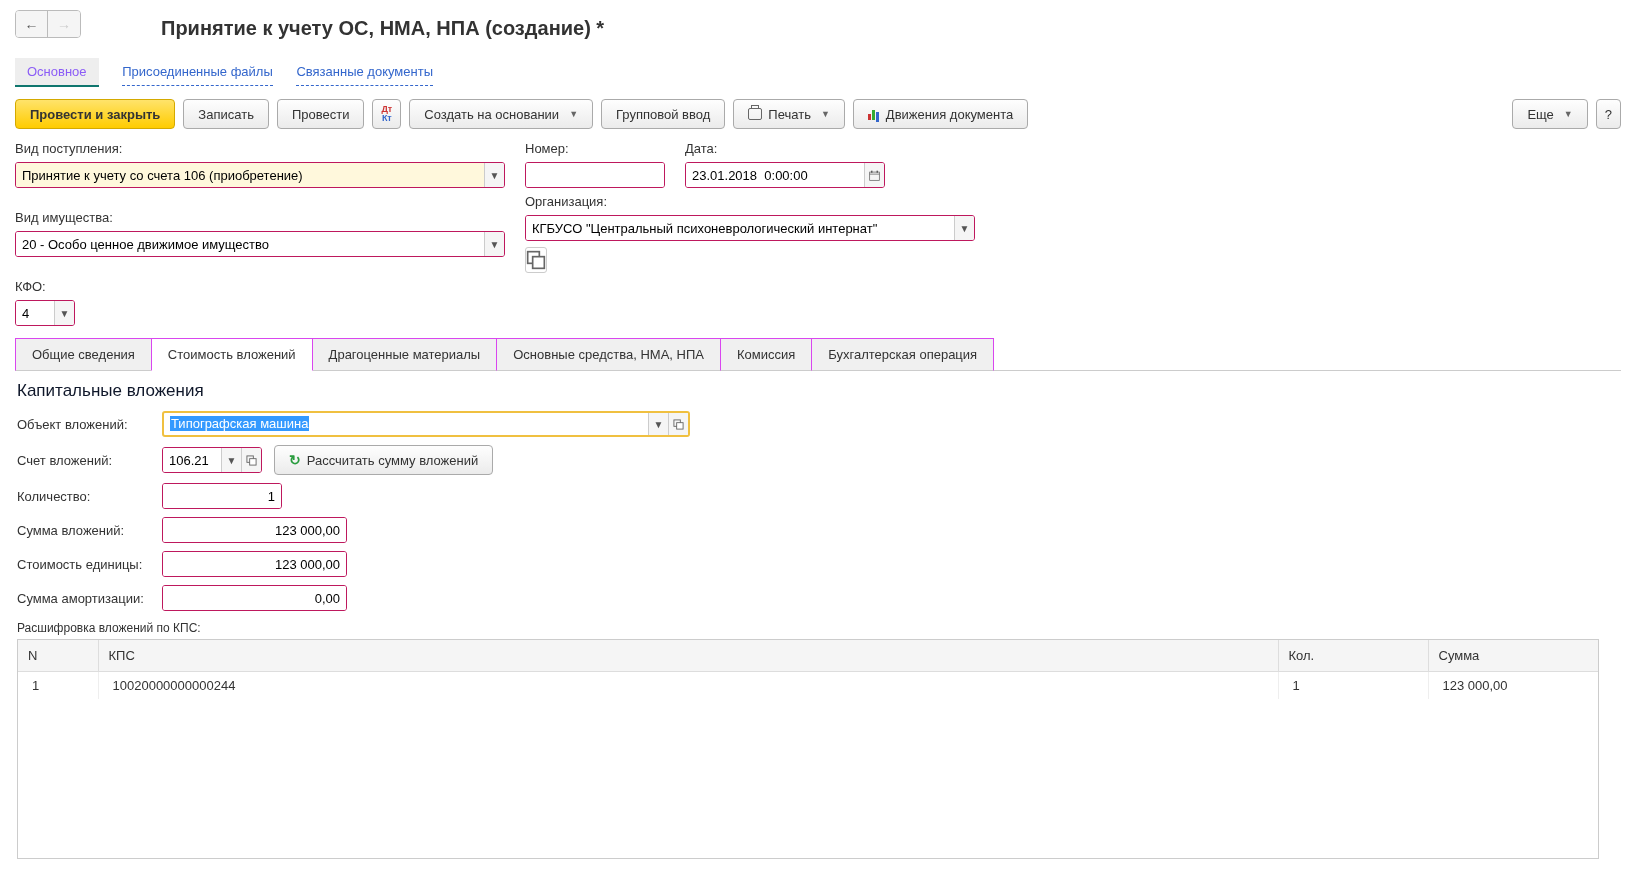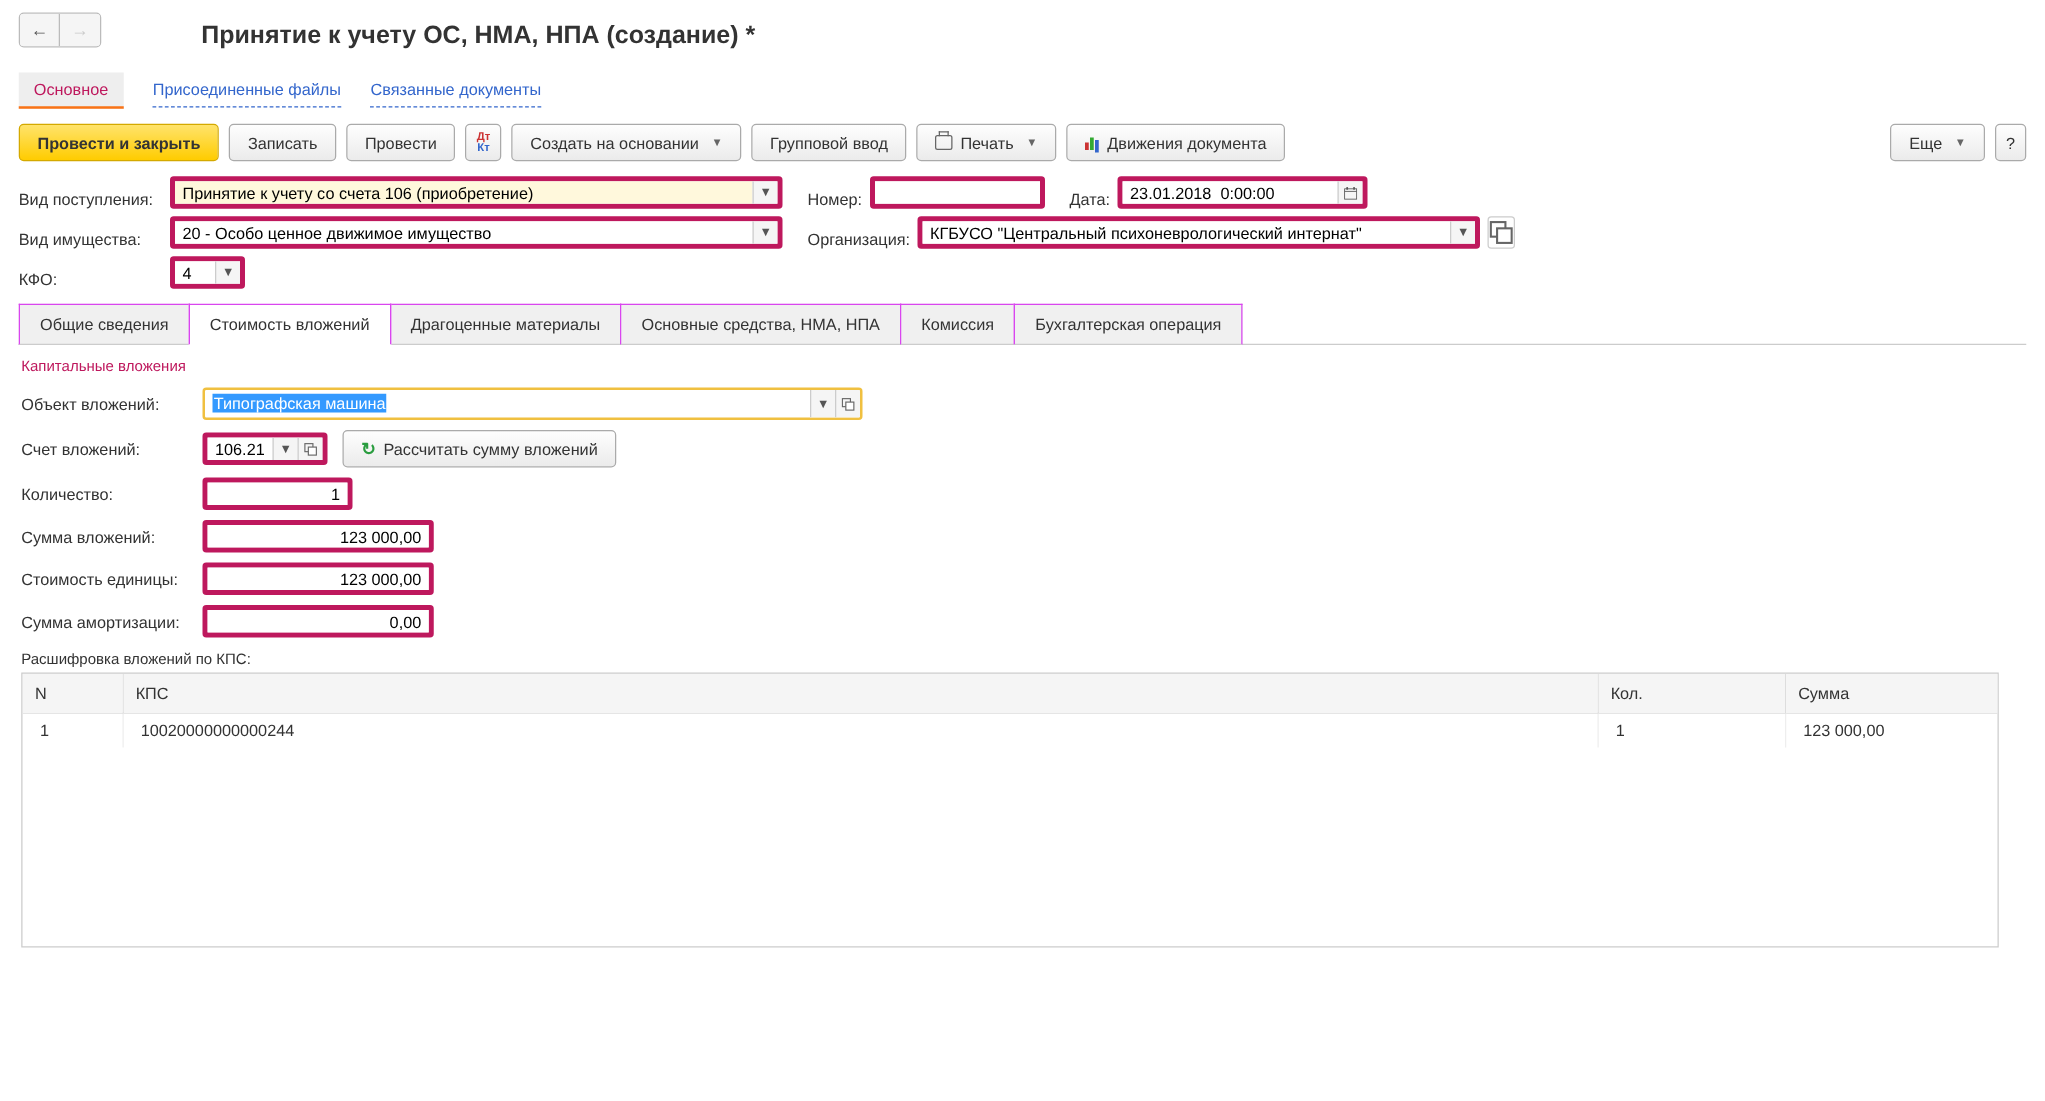--- a/index.html
+++ b/index.html
@@ -8,52 +8,52 @@
 .nav-arrows { display: inline-flex; border: 1px solid #bbb; border-radius: 4px; overflow: hidden; margin-bottom: 8px; }
 .nav-arrows button { width: 32px; height: 26px; border: none; background: #f5f5f5; cursor: pointer; font-size: 14px; color: #555; }
 .nav-arrows button:first-child { border-right: 1px solid #bbb; }
 .nav-arrows button:disabled { color: #ccc; }
 
 .title-row { display: flex; align-items: center; gap: 80px; margin-bottom: 12px; }
 .page-title { font-size: 20px; font-weight: bold; color: #333; }
 
 .tab-nav { margin-bottom: 12px; }
 .tab-nav a { display: inline-block; padding: 6px 0; margin-right: 20px; color: #3366cc; text-decoration: none; border-bottom: 1px dashed #3366cc; }
-.tab-nav a.active { color: #be185d; background: #eee; border-bottom: 2px solid #f97316; padding: 6px 12px; }
+.tab-nav a.active { color: #8b5cf6; background: #eee; border-bottom: 2px solid #0f766e; padding: 6px 12px; }
 
 .toolbar { display: flex; align-items: center; gap: 8px; margin-bottom: 12px; }
 .toolbar .spacer { flex: 1; }
 .btn { display: inline-flex; align-items: center; gap: 6px; padding: 6px 14px; border: 1px solid #aaa; border-radius: 4px; background: linear-gradient(#fefefe,#ebebeb); cursor: pointer; font-size: 13px; color: #333; height: 30px; }
 .btn-primary { background: linear-gradient(#ffe36b,#ffcc00); border-color: #d4a900; font-weight: bold; color: #333; }
 .btn-icon-only { padding: 4px 8px; }
 .btn .caret { font-size: 9px; margin-left: 4px; color: #666; }
 
 .dtkt-icon { font-size: 9px; font-weight: bold; line-height: 1; display: inline-block; }
 .dtkt-icon .dt { color: #c33; }
 .dtkt-icon .kt { color: #36c; }
 
 .form-section { margin-bottom: 10px; }
 .form-row { display: flex; align-items: center; margin-bottom: 6px; gap: 20px; }
-.form-field { display: flex; align-items: flex-end; gap: 6px; }
+.form-field { display: flex; align-items: flex-start; gap: 6px; flex-direction: column; }
 .form-label { font-size: 13px; color: #333; min-width: 115px; }
 
-.input-group { display: inline-flex; align-items: stretch; border: 4px solid #be185d; border-radius: 3px; background: #fff; height: 26px; overflow: hidden; }
+.input-group { display: inline-flex; align-items: stretch; border: 1px solid #be185d; border-radius: 3px; background: #fff; height: 26px; overflow: hidden; }
 .input-group.highlight { border: 2px solid #f0c040; }
 .input-group.highlight-bg input { background: #fff8dc; }
 .input-group input { border: none; padding: 3px 6px; font-size: 13px; outline: none; background: #fff; min-width: 0; }
 .input-group .ig-btn { display: inline-flex; align-items: center; justify-content: center; width: 20px; border-left: 1px solid #ccc; background: #f5f5f5; cursor: pointer; font-size: 10px; color: #555; }
 .input-group .ig-btn svg { width: 11px; height: 11px; }
 
 .tabs2 { display: flex; border-bottom: none; margin-top: 12px; }
 .tabs2 .tab { padding: 8px 16px; border: 1px solid #d946ef; border-bottom: 1px solid #ccc; background: #f0f0f0; cursor: pointer; font-size: 13px; margin-right: -1px; }
 .tabs2 .tab.active { background: #fff; border-bottom: 1px solid #fff; position: relative; z-index: 2; }
 
 .tab-content { padding: 10px 2px; border-top: 1px solid #ccc; margin-top: -1px; }
 
-.section-title { color: #be185d; font-size: 12px; margin-bottom: 10px; }
+.section-title { color: #0f172a; font-size: 17px; margin-bottom: 10px; }
 
 .form-grid { margin-bottom: 10px; }
 .form-grid .fg-row { display: flex; align-items: center; margin-bottom: 8px; }
 .form-grid .fg-label { width: 145px; font-size: 13px; }
 .text-right { text-align: right; }
 
 .table-label { font-size: 12px; margin-bottom: 4px; }
 .table-wrap { border: 1px solid #ccc; width: calc(100% - 20px); height: 220px; overflow: auto; }
 .table-wrap table { width: 100%; border-collapse: collapse; border: none; }
 .table-wrap th { background: #f5f5f5; border-right: 1px solid #ddd; border-bottom: 1px solid #ddd; padding: 8px 10px; text-align: left; font-weight: normal; position: sticky; top: 0; }

